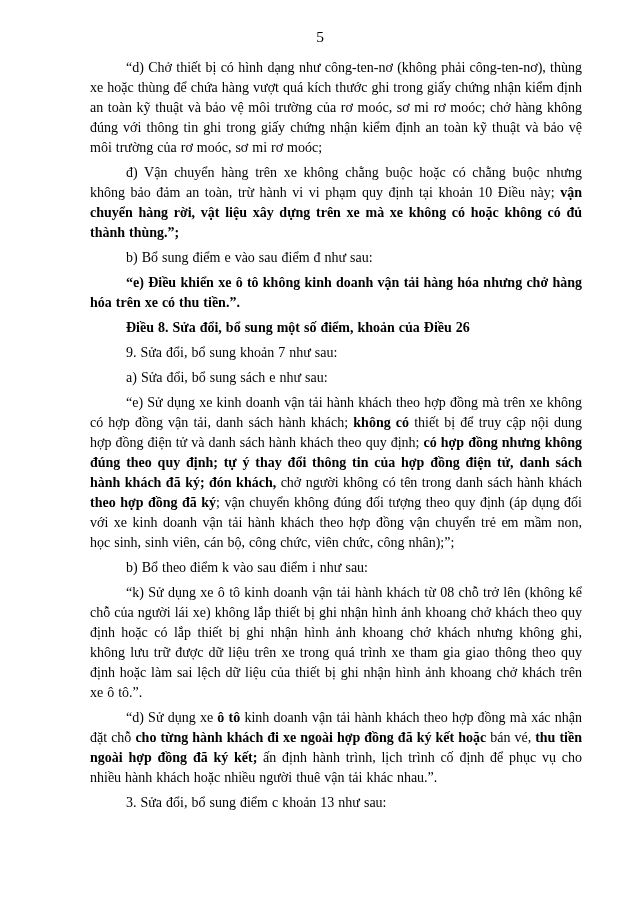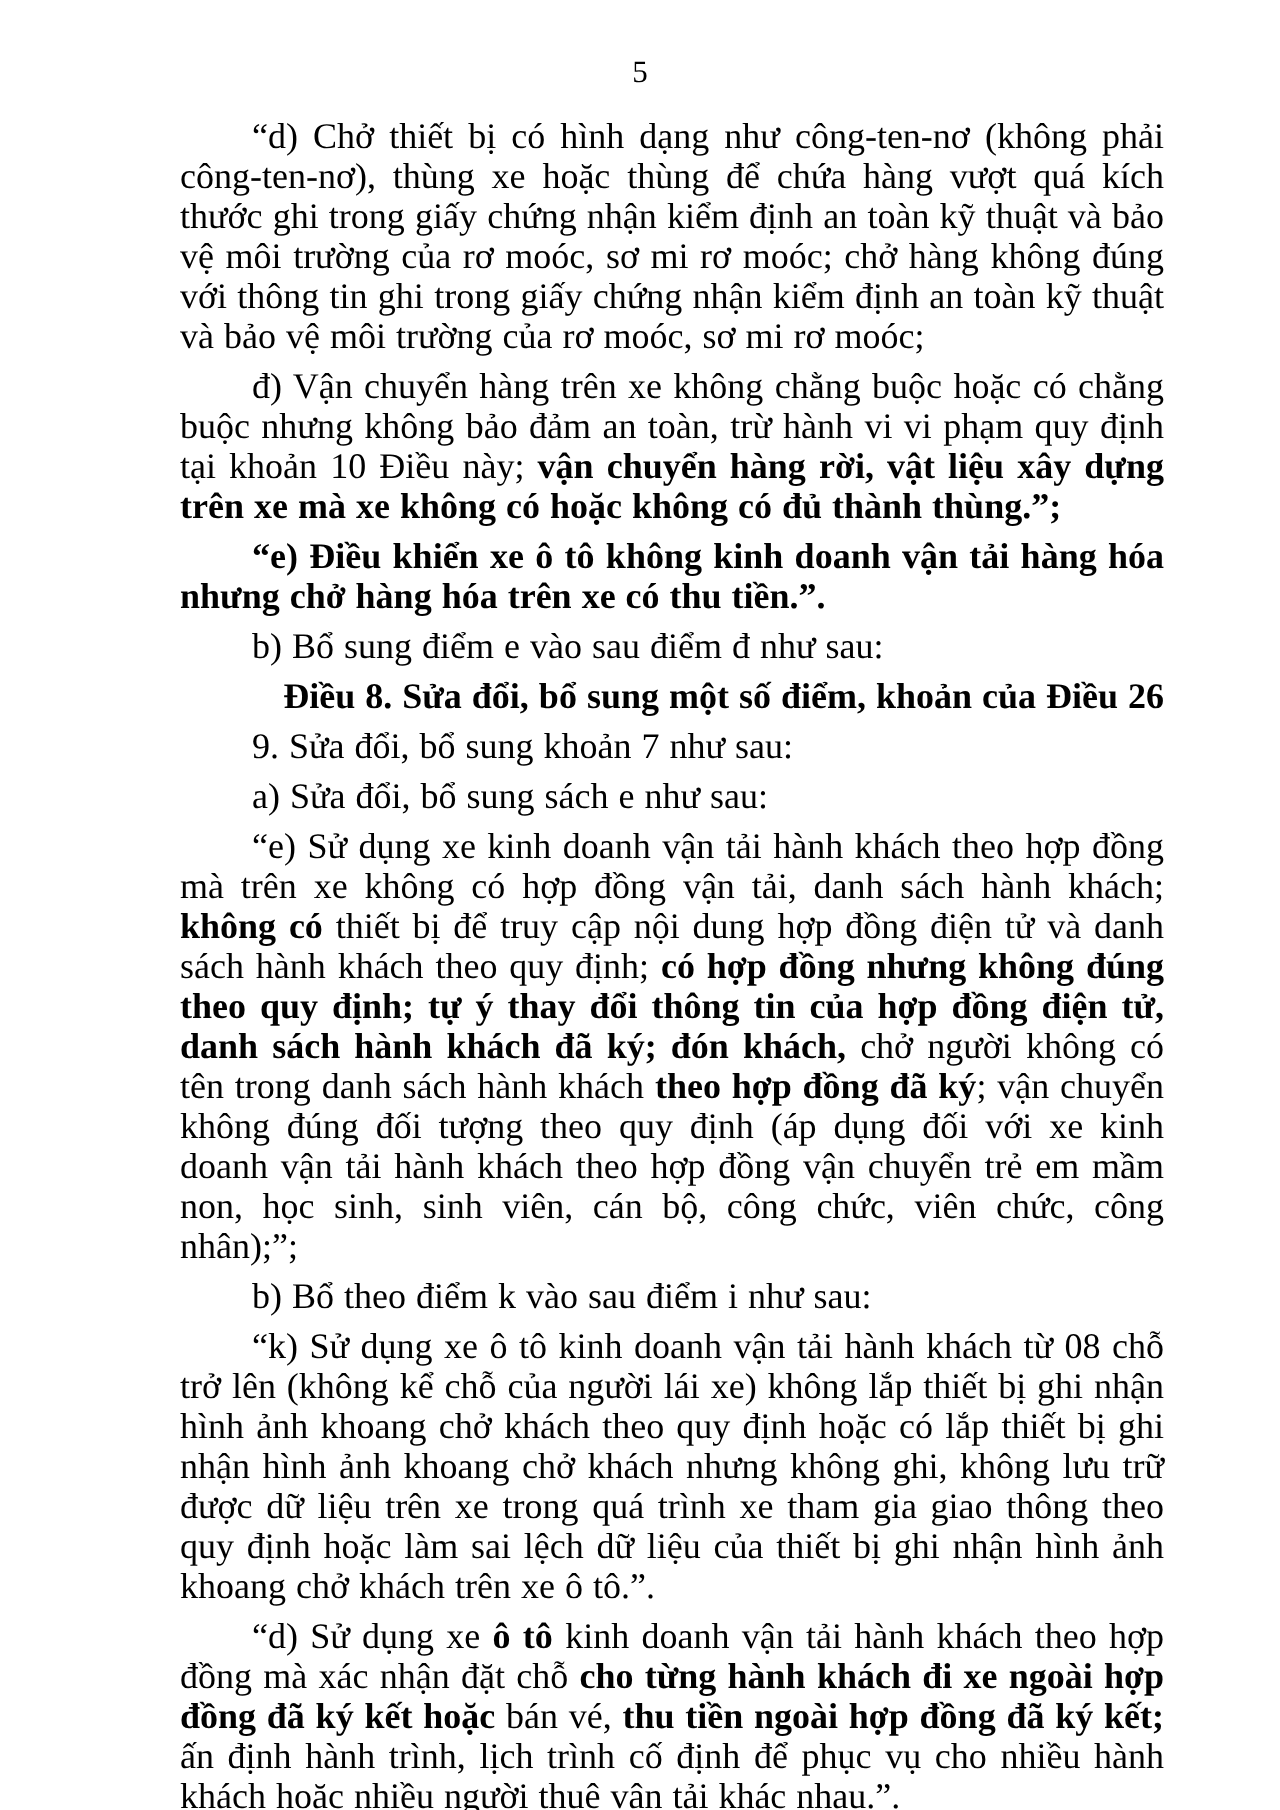--- a/index.html
+++ b/index.html
@@ -23,42 +23,42 @@
     left: -16px; 
     text-align: center;
     font-size: 15.5px;
     line-height: 18px;
     margin: 0 0 12px 0;
   }
   .para {
     margin: 0 0 5px 0;
     text-indent: 36px;
     text-align: justify;
-    font-size: 18px;
+    font-size: 14px;
     line-height: 20px;
     word-spacing: 0.5px;
     font-family: Liberation Serif, serif;
   }
   .para.heading {
-    text-align: right;
+    text-align: left;
   }
   .bold {
     font-weight: bold;
   }
 </style>
 </head>
 <body>
 
 <div class="page">
   <div class="page-number">5</div>
   <div id="document-body">
       <p class="para"><span>“d) Chở thiết bị có hình dạng như công-ten-nơ (không phải công-ten-nơ), thùng xe hoặc thùng để chứa hàng vượt quá kích thước ghi trong giấy chứng nhận kiểm định an toàn kỹ thuật và bảo vệ môi trường của rơ moóc, sơ mi rơ moóc; chở hàng không đúng với thông tin ghi trong giấy chứng nhận kiểm định an toàn kỹ thuật và bảo vệ môi trường của rơ moóc, sơ mi rơ moóc;</span></p>
       <p class="para"><span>đ) Vận chuyển hàng trên xe không chằng buộc hoặc có chằng buộc nhưng không bảo đảm an toàn, trừ hành vi vi phạm quy định tại khoản 10 Điều này; </span><span class="bold">vận chuyển hàng rời, vật liệu xây dựng trên xe mà xe không có hoặc không có đủ thành thùng.”;</span></p>
+      <p class="para"><span>b) Bổ sung điểm e vào sau điểm đ như sau:</span></p>
       <p class="para"><span class="bold">“e) Điều khiển xe ô tô không kinh doanh vận tải hàng hóa nhưng chở hàng hóa trên xe có thu tiền.”.</span></p>
-      <p class="para"><span>b) Bổ sung điểm e vào sau điểm đ như sau:</span></p>
       <p class="para heading"><span class="bold">Điều 8. Sửa đổi, bổ sung một số điểm, khoản của Điều 26</span></p>
       <p class="para"><span>9. Sửa đổi, bổ sung khoản 7 như sau:</span></p>
       <p class="para"><span>a) Sửa đổi, bổ sung sách e như sau:</span></p>
       <p class="para"><span>“e) Sử dụng xe kinh doanh vận tải hành khách theo hợp đồng mà trên xe không có hợp đồng vận tải, danh sách hành khách; </span><span class="bold">không có</span><span> thiết bị để truy cập nội dung hợp đồng điện tử và danh sách hành khách theo quy định; </span><span class="bold">có hợp đồng nhưng không đúng theo quy định; tự ý thay đổi thông tin của hợp đồng điện tử, danh sách hành khách đã ký; đón khách,</span><span> chở người không có tên trong danh sách hành khách </span><span class="bold">theo hợp đồng đã ký</span><span>; vận chuyển không đúng đối tượng theo quy định (áp dụng đối với xe kinh doanh vận tải hành khách theo hợp đồng vận chuyển trẻ em mầm non, học sinh, sinh viên, cán bộ, công chức, viên chức, công nhân);”;</span></p>
       <p class="para"><span>b) Bổ theo điểm k vào sau điểm i như sau:</span></p>
       <p class="para"><span>“k) Sử dụng xe ô tô kinh doanh vận tải hành khách từ 08 chỗ trở lên (không kể chỗ của người lái xe) không lắp thiết bị ghi nhận hình ảnh khoang chở khách theo quy định hoặc có lắp thiết bị ghi nhận hình ảnh khoang chở khách nhưng không ghi, không lưu trữ được dữ liệu trên xe trong quá trình xe tham gia giao thông theo quy định hoặc làm sai lệch dữ liệu của thiết bị ghi nhận hình ảnh khoang chở khách trên xe ô tô.”.</span></p>
       <p class="para"><span>“d) Sử dụng xe </span><span class="bold">ô tô</span><span> kinh doanh vận tải hành khách theo hợp đồng mà xác nhận đặt chỗ </span><span class="bold">cho từng hành khách đi xe ngoài hợp đồng đã ký kết hoặc</span><span> bán vé, </span><span class="bold">thu tiền ngoài hợp đồng đã ký kết;</span><span> ấn định hành trình, lịch trình cố định để phục vụ cho nhiều hành khách hoặc nhiều người thuê vận tải khác nhau.”.</span></p>
       <p class="para"><span>3. Sửa đổi, bổ sung điểm c khoản 13 như sau:</span></p>
     </div>
 </div>

